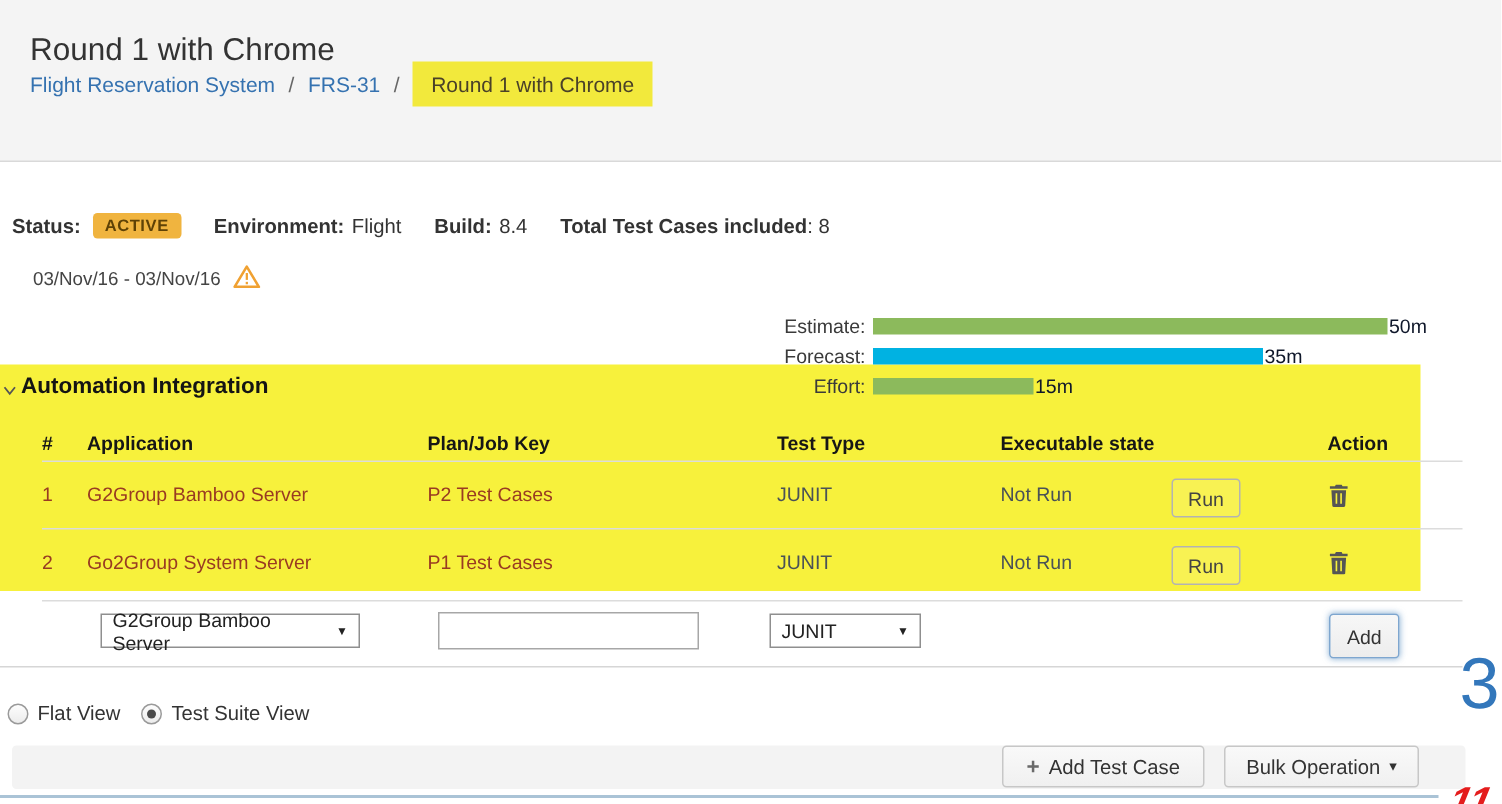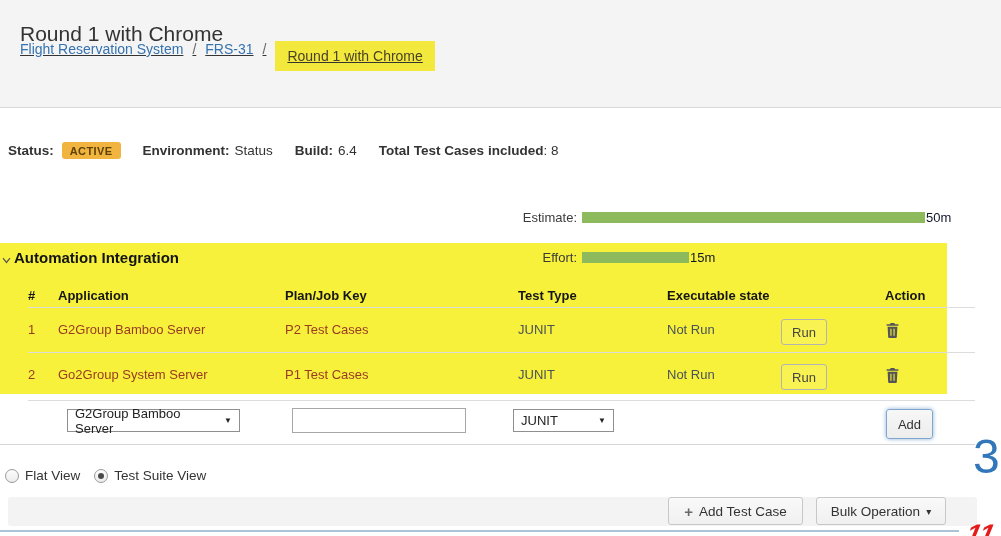--- a/index.html
+++ b/index.html
@@ -8,21 +8,21 @@
   #screen {
     position:relative; width:1001px; height:536px; background:#fff;
     overflow:hidden; font-size:13px;
   }
   
   .top-header {
     position:absolute; left:0; top:0; width:1001px; height:108px;
     background:#f4f4f4; border-bottom:1px solid #d9d9d9;
   }
   .page-title { position:absolute; left:20px; top:22px; font-size:21px; color:#333; font-weight:400; }
-  .breadcrumb { position:absolute; left:20px; top:41px; height:30px; display:flex; align-items:flex-start; font-size:14px;text-decoration:underline; }
+  .breadcrumb { position:absolute; left:20px; top:41px; height:30px; display:flex; align-items:center; font-size:14px; }
   .crumb-link { color:#3572b0; text-decoration:none; cursor:pointer; }
   .crumb-sep { color:#666; margin:0 9px; }
   .crumb-current {
     background:#f2e93c; color:#4a4128; padding:7px 12px; display:inline-block;
   }
   
   .status-row { position:absolute; left:8px; top:142px; display:flex; align-items:center; font-size:13.5px; }
   .lbl { font-weight:bold; color:#333; }
   .val { font-weight:normal; color:#333; }
   .gap-lg { margin-left:22px;text-align:center; }
@@ -114,34 +114,49 @@
       <a class="crumb-link">FRS-31</a>
       <span class="crumb-sep">/</span>
       <span class="crumb-current">Round 1 with Chrome</span>
     </div>
   </div>
 
   <div class="status-row">
     <span class="lbl">Status:</span>
     <span class="badge-active">ACTIVE</span>
     <span class="lbl gap-lg">Environment:</span>
-    <span class="val gap-sm">Status</span>
+    <span class="val gap-sm">Flight</span>
     <span class="lbl gap-lg">Build:</span>
-    <span class="val gap-sm">6.4</span>
+    <span class="val gap-sm">8.4</span>
     <span class="lbl gap-lg">Total Test Cases included</span>
     <span class="val">: 8</span>
   </div>
 
+  <div class="date-row">
+    <span>03/Nov/16 - 03/Nov/16</span>
+    <span class="warning-icon">
+      <svg width="19" height="17" viewBox="0 0 19 17">
+        <path d="M9.5 1.8 L17.6 15.2 H1.4 Z" fill="none" stroke="#f0a132" stroke-width="1.7" stroke-linejoin="round"></path>
+        <rect x="8.8" y="6" width="1.5" height="4.6" fill="#f0a132"></rect>
+        <rect x="8.8" y="11.9" width="1.5" height="1.6" fill="#f0a132"></rect>
+      </svg>
+    </span>
+  </div>
 
   <div class="yellow-block"></div>
 
   <div class="bar-row" style="top:211px">
     <span class="bar-label">Estimate:</span>
     <span class="bar-fill" style="width: 343px; background: rgb(140, 186, 92);"></span>
     <span class="bar-value">50m</span>
+  </div>
+  <div class="bar-row" style="top:231px">
+    <span class="bar-label">Forecast:</span>
+    <span class="bar-fill" style="width: 260px; background: rgb(0, 178, 226);"></span>
+    <span class="bar-value">35m</span>
   </div>
   <div class="bar-row" style="top:251px">
     <span class="bar-label">Effort:</span>
     <span class="bar-fill" style="width: 107px; background: rgb(140, 186, 92);"></span>
     <span class="bar-value">15m</span>
   </div>
 
   <span class="section-caret">
     <svg width="9" height="7" viewBox="0 0 9 7">
         <path d="M1 1.2 L4.5 5.5 L8 1.2" stroke="#555" stroke-width="1.2" fill="none"></path>

